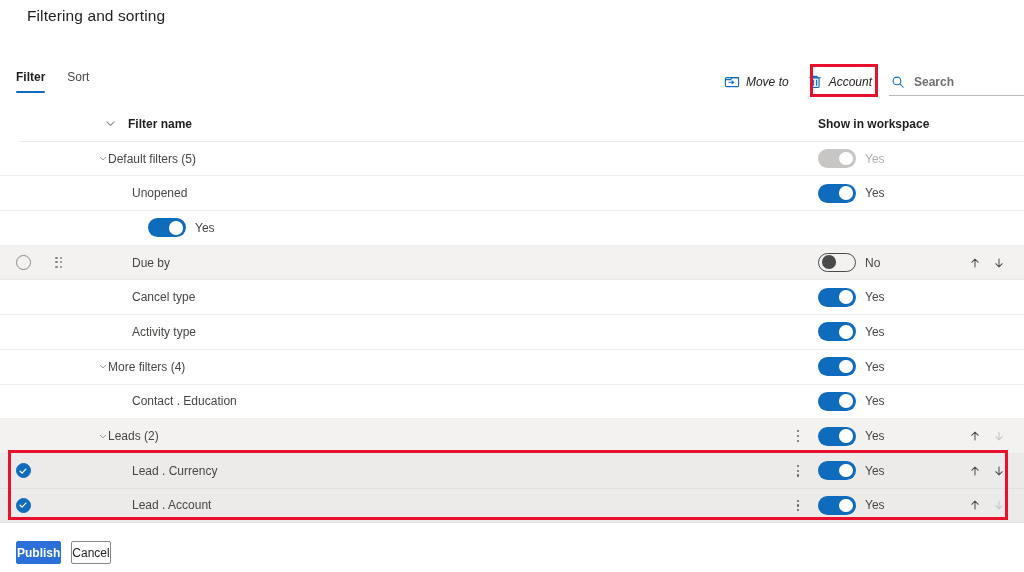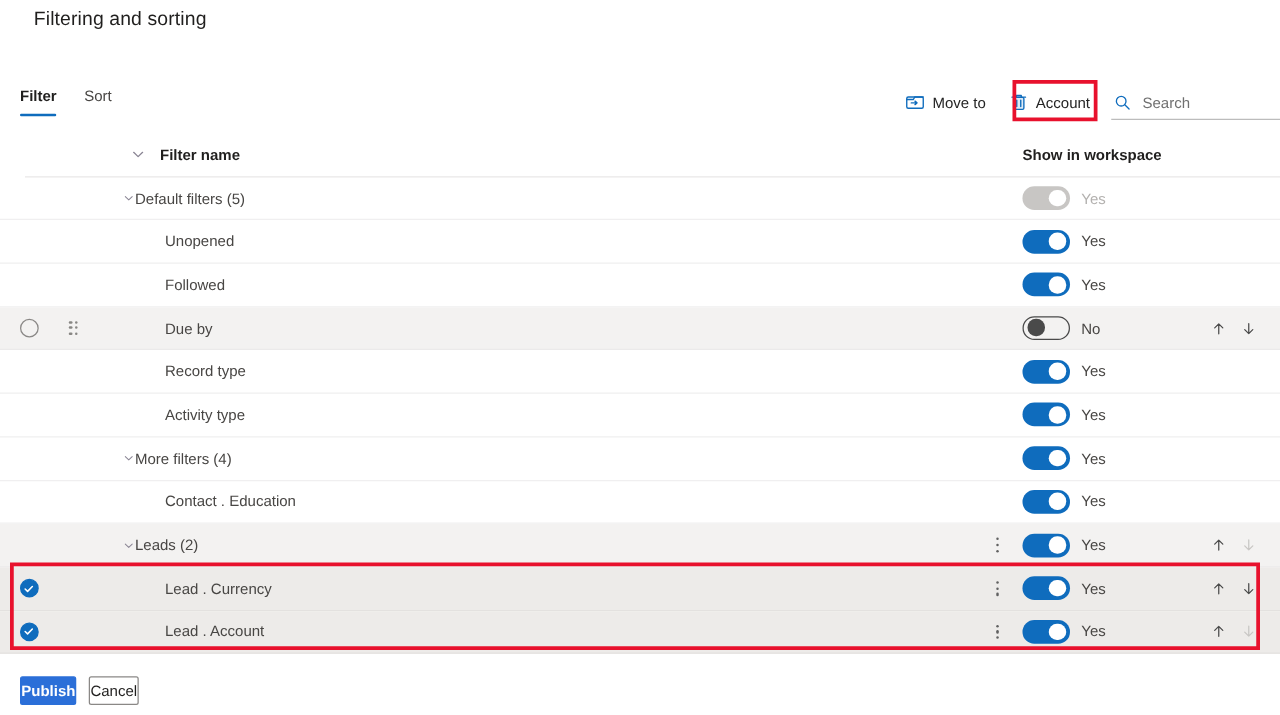--- a/index.html
+++ b/index.html
@@ -39,33 +39,34 @@
 
   
   .cmdbar {
     position: absolute; right: 0; top: 68px;
     display: flex; align-items: center; gap: 0;
   }
   .cmd-btn {
     display: flex; align-items: center; gap: 6px;
     padding: 6px 9px; font-size: 12px; color: #242424;
     cursor: pointer; background: transparent; border: none;
-    font-family: "Liberation Sans", sans-serif; white-space: nowrap;
+    font-family: "Liberation Sans", sans-serif; white-space: nowrap; font-style: italic;
   }
   .cmd-icon { width: 16px; height: 16px; display: block; flex: none; }
 
   .searchbox {
     display: flex; align-items: center; gap: 7px;
     width: 135px; margin-left: 8px;
     border-bottom: 1px solid #bcbcbc; padding: 5px 2px 5px 2px;
   }
   .searchbox input {
     border: none; outline: none; background: transparent;
     font-size: 12px; color: #242424; width: 100%;
     font-family: "Liberation Sans", sans-serif;
+    font-weight: bold;
   }
   .searchbox input::placeholder { color: #707070; }
 
   
   .table { position: absolute; left: 0; top: 107px; width: 1024px; }
   .row {
     position: relative; display: flex; align-items: center;
     height: 34.7px; border-bottom: 1px solid #f0eff0;
     font-size: 12px;
   }
@@ -244,21 +245,20 @@
               <span class="knob"></span>
             </span>
             <span class="switch-label">Yes</span>
           </div>
           <div class="cell-arrows"></div>
         </div>
         <div class="row">
           <div class="cell-select"></div>
           <div class="cell-drag"></div>
           <div class="cell-chev" style="padding-left: 0px;"></div>
-          <div class="cell-name indent-1">Followed</div>
           <div class="cell-kebab"></div>
           <div class="cell-toggle">
             <span class="switch">
               <span class="knob"></span>
             </span>
             <span class="switch-label">Yes</span>
           </div>
           <div class="cell-arrows"></div>
         </div>
         <div class="row shaded">
@@ -290,21 +290,21 @@
             </svg>
             <svg class="arrow" viewBox="0 0 16 16" width="14" height="14" fill="none" stroke="#4a4a4a" stroke-width="1.15">
           <path d="M8 3.4v9M4.3 8.8 8 12.5l3.7-3.7" stroke-linecap="round" stroke-linejoin="round"></path>
             </svg>
           </div>
         </div>
         <div class="row">
           <div class="cell-select"></div>
           <div class="cell-drag"></div>
           <div class="cell-chev" style="padding-left: 0px;"></div>
-          <div class="cell-name indent-1">Record type</div>
+          <div class="cell-name indent-1">Cancel type</div>
           <div class="cell-kebab"></div>
           <div class="cell-toggle">
             <span class="switch">
               <span class="knob"></span>
             </span>
             <span class="switch-label">Yes</span>
           </div>
           <div class="cell-arrows"></div>
         </div>
         <div class="row">

